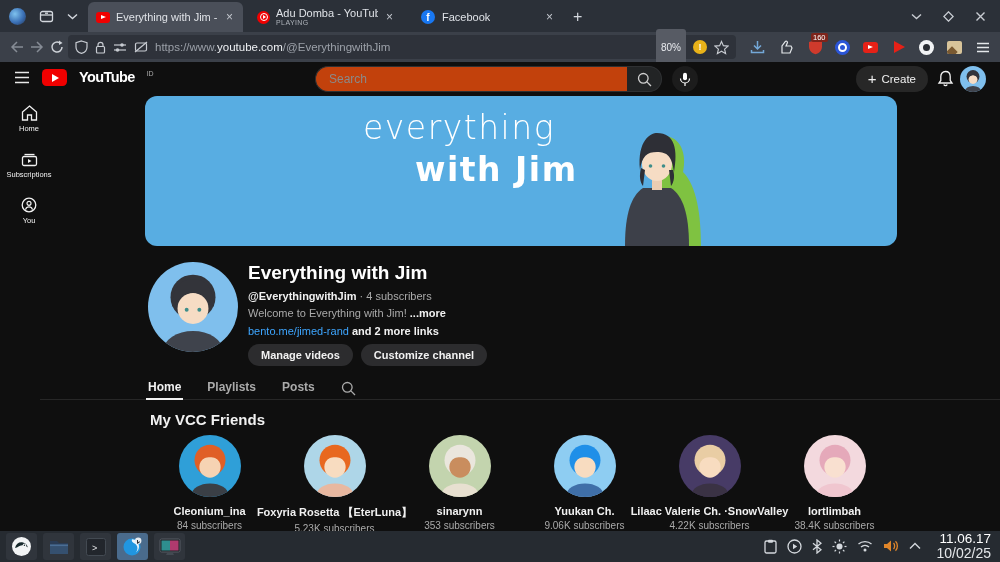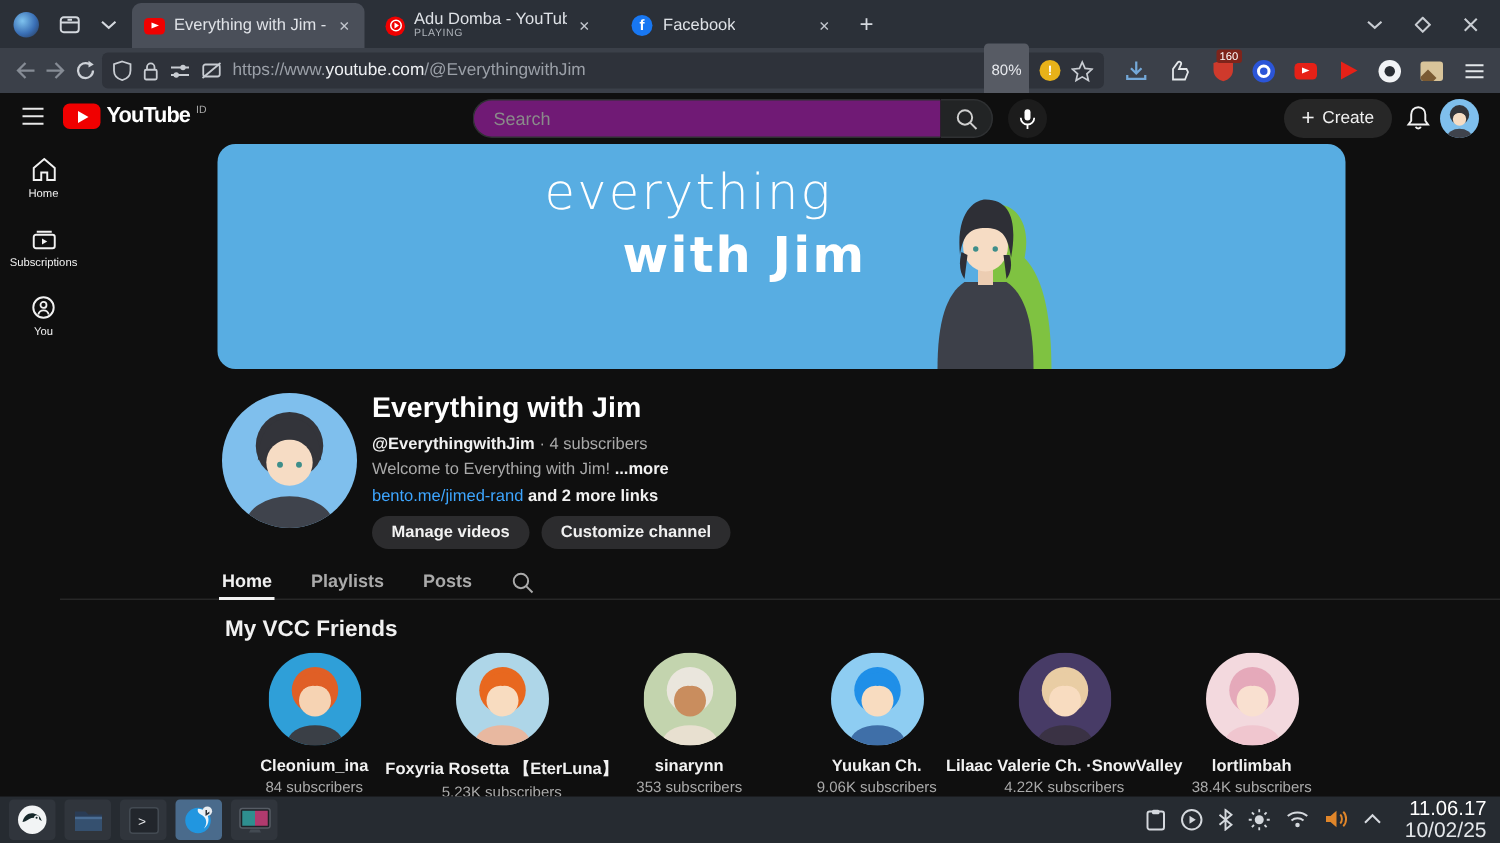--- a/index.html
+++ b/index.html
@@ -59,28 +59,28 @@
   .white-orb { width:15px; height:15px; background:#f2f3f5; border-radius:50%; position:relative; }
   .white-orb::before { content:""; position:absolute; inset:4px; background:#2a2d33; border-radius:50%; }
   .img-ext { width:15px; height:13px; background:#d8c49a; border-radius:2px; position:relative; overflow:hidden; }
   .img-ext::after { content:""; position:absolute; left:1px; bottom:-2px; width:8px; height:8px;
     background:#7a5a32; transform:rotate(45deg); }
 
   
   .yt { position:absolute; top:62px; left:0; right:0; bottom:31px; background:#0f0f0f; overflow:hidden; }
   .yt-header { position:absolute; top:0; left:0; right:0; height:34px; }
   .hamburger { position:absolute; left:14px; top:9px; }
-  .yt-logo { position:absolute; left:42px; top:7px; display:flex; align-items:flex-start; gap:4px; }
+  .yt-logo { position:absolute; left:42px; top:7px; display:flex; align-items:flex-start; gap:12px; }
   .yt-logo-mark { width:25px; height:17px; background:#f00000; border-radius:4.5px; position:relative; }
   .yt-logo-mark::after { content:""; position:absolute; left:9.5px; top:4.8px; border-left:7px solid #fff;
     border-top:4px solid transparent; border-bottom:4px solid transparent; }
   .yt-logo-word { color:#fff; font-size:14.5px; font-weight:bold; letter-spacing:-.6px; line-height:17px; }
   .yt-logo-region { color:#aaa; font-size:7px; margin-top:1px; }
   .yt-search { position:absolute; left:315px; top:4px; width:347px; height:26px; display:flex; }
-  .yt-search input { flex:1; background:#701a75; border:1px solid #2f3133; border-right:none;
+  .yt-search input { flex:1; background:#c2410c; border:1px solid #2f3133; border-right:none;
     border-radius:13px 0 0 13px; color:#e8e8e8; font-size:12px; padding:0 13px; outline:none; }
   .yt-search input::placeholder { color:#8a8a8a; }
   .yt-search-btn { width:35px; background:#222425; border:1px solid #2f3133; border-left:none;
     border-radius:0 13px 13px 0; display:flex; align-items:center; justify-content:center; }
   .yt-mic { position:absolute; left:672px; top:4px; width:26px; height:26px; border-radius:50%;
     background:#1c1c1c; display:flex; align-items:center; justify-content:center; }
   .yt-create { position:absolute; right:72px; top:4px; height:26px; border-radius:13px; background:#272727;
     color:#f1f1f1; font-size:11.5px; display:flex; align-items:center; gap:5px; padding:0 12px; border:none; }
   .yt-create .plus { font-size:15px; font-weight:300; margin-top:-1px; }
   .yt-bell { position:absolute; right:46px; top:8px; }

